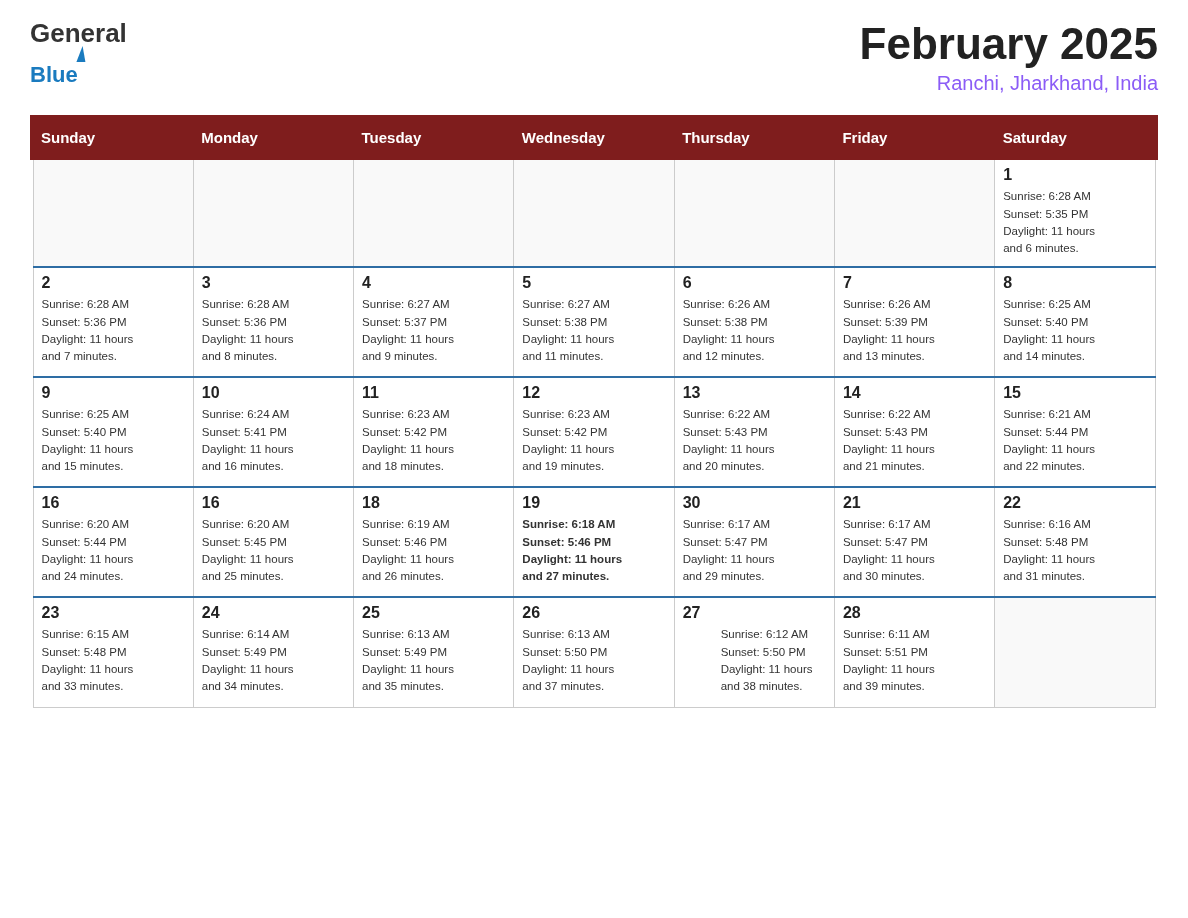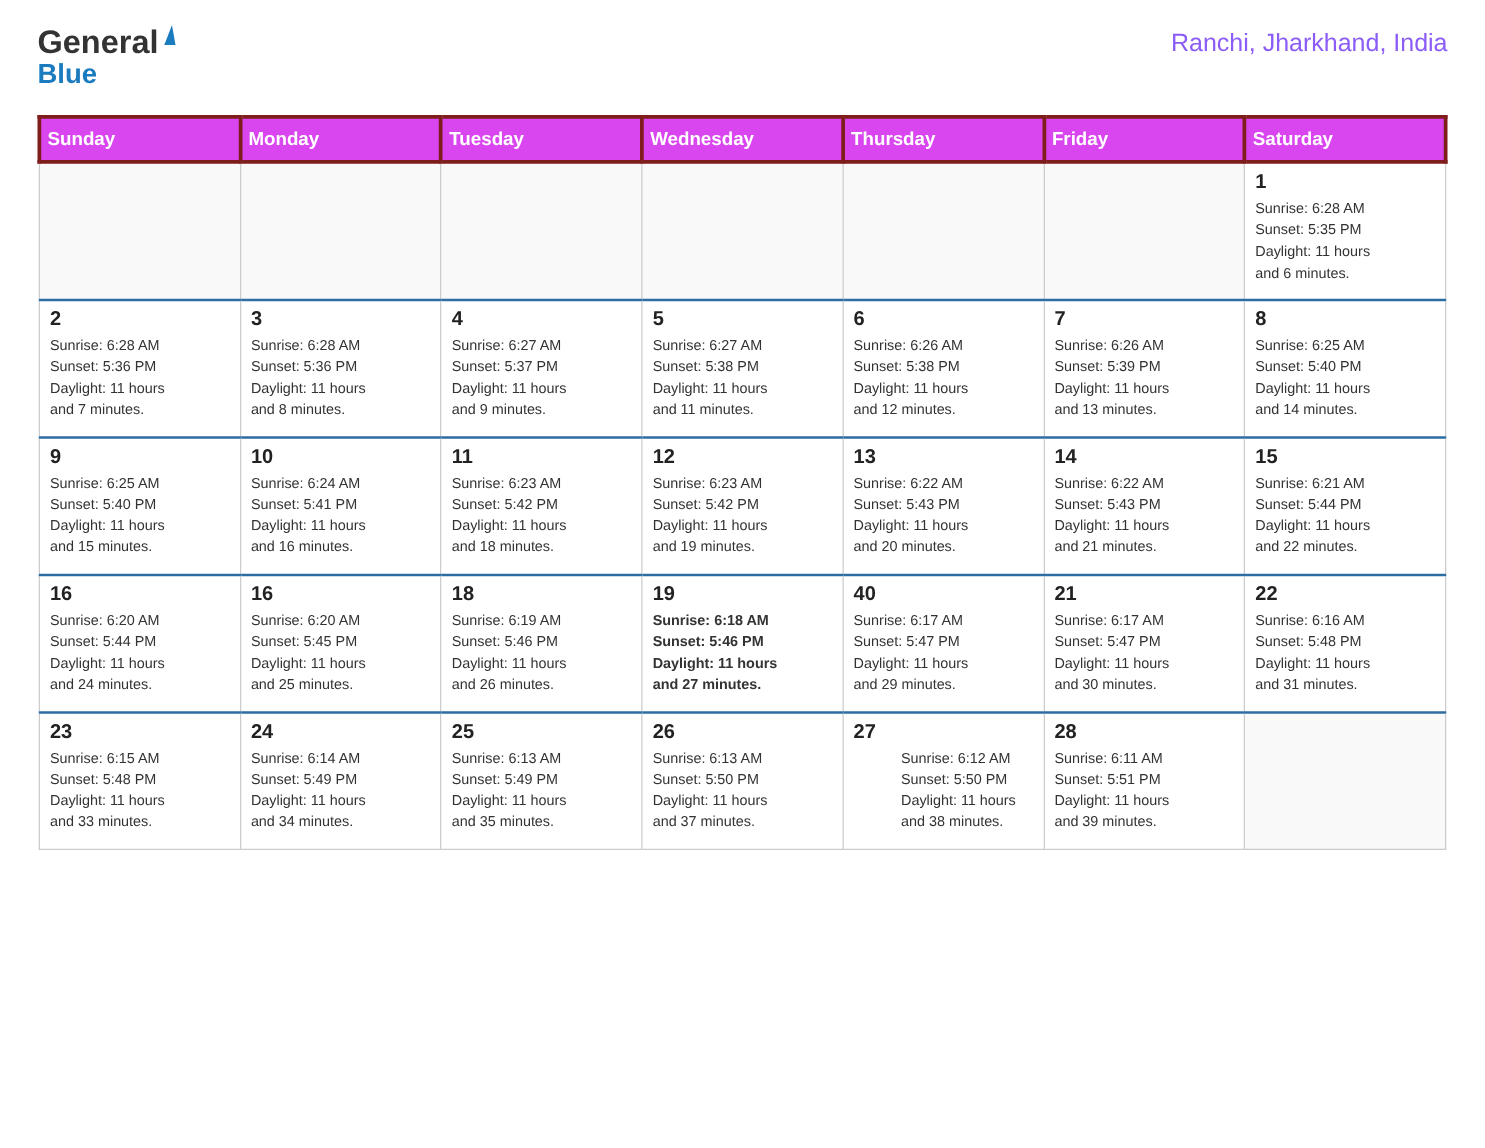--- a/index.html
+++ b/index.html
@@ -33,27 +33,27 @@
       font-size: 20px;
       color: #8b5cf6;
       margin-top: 4px;
     }
     .calendar {
       width: 100%;
       border-collapse: collapse;
       table-layout: fixed;
     }
     .calendar th {
-      background-color: #d946ef;
+      background-color: #7f1d1d;
       color: #fff;
       font-size: 15px;
       font-weight: bold;
       padding: 8px 5px;
       text-align: left;
-      border: 3px solid #7f1d1d;
+      border: 6px solid #7f1d1d;
     }
     .calendar td {
       border: 1px solid #ccc;
       vertical-align: top;
       padding: 6px 8px;
       font-size: 12px;
       color: #333;
       min-height: 90px;
       height: 110px;
     }
@@ -69,21 +69,23 @@
       color: #333;
     }
     .empty-cell {
       background: #f9f9f9;
     }
     .week-row td {
       border-top: 2px solid #2e6da4;
     }
     .logo-line {
       display: flex;
+      align-items: center;
       line-height: 1;
+      flex-direction: column;
     }
     .logo-text-general {
       font-size: 26px;
       font-weight: bold;
       color: #333;
     }
     .logo-triangle {
       display: inline-block;
       margin-left: 3px;
       width: 0;
@@ -102,20 +104,21 @@
   <div class="logo">
     <div class="logo-line">
       <span class="logo-text-general">General</span>
       <span class="logo-triangle"></span>
     </div>
     <div>
       <span style="font-size:22px; font-weight:bold; color:#1a7bbf;">Blue</span>
     </div>
   </div>
   <div class="title-block">
+    <div class="month-year">February 2025</div>
     <div class="location">Ranchi, Jharkhand, India</div>
   </div>
 </div>
 
 <table class="calendar">
   <thead>
     <tr>
     <th>Sunday</th>
         <th>Monday</th>
         <th>Tuesday</th>
@@ -266,21 +269,21 @@
 and 26 minutes.</div>
         </td>
         <td>
           <div class="day-num">19</div>
           <div class="day-info" style="white-space: pre-line; font-weight: bold;">Sunrise: 6:18 AM
 Sunset: 5:46 PM
 Daylight: 11 hours
 and 27 minutes.</div>
         </td>
         <td>
-          <div class="day-num">40</div>
+          <div class="day-num">30</div>
           <div class="day-info" style="white-space: pre-line;">Sunrise: 6:17 AM
 Sunset: 5:47 PM
 Daylight: 11 hours
 and 29 minutes.</div>
         </td>
         <td>
           <div class="day-num">21</div>
           <div class="day-info" style="white-space: pre-line;">Sunrise: 6:17 AM
 Sunset: 5:47 PM
 Daylight: 11 hours

